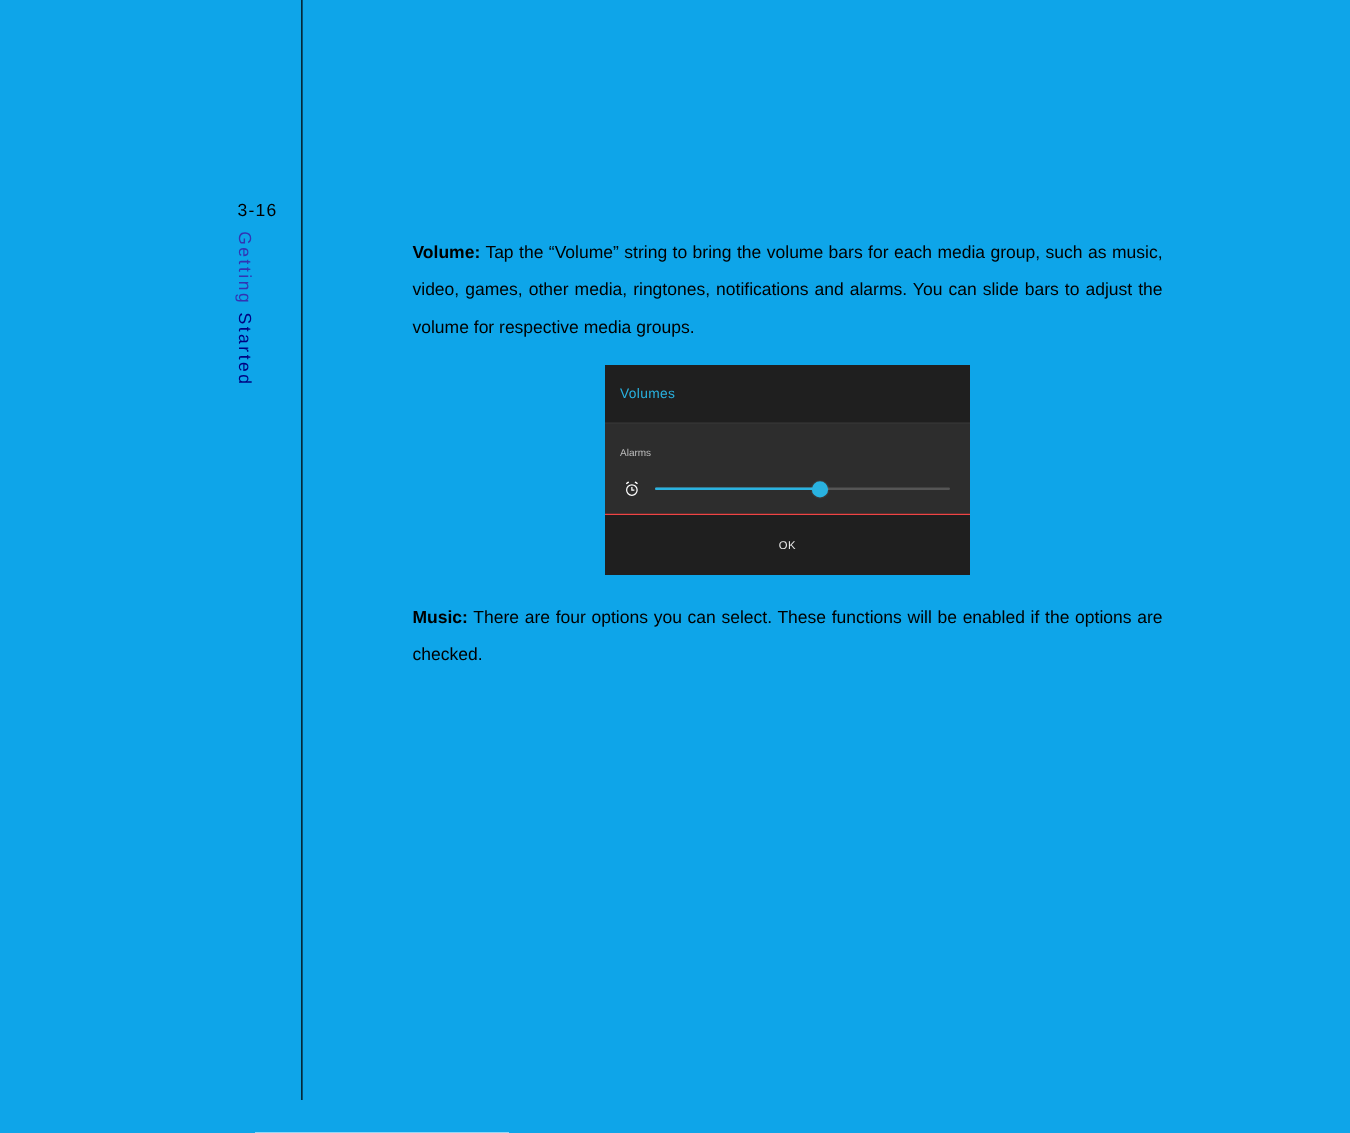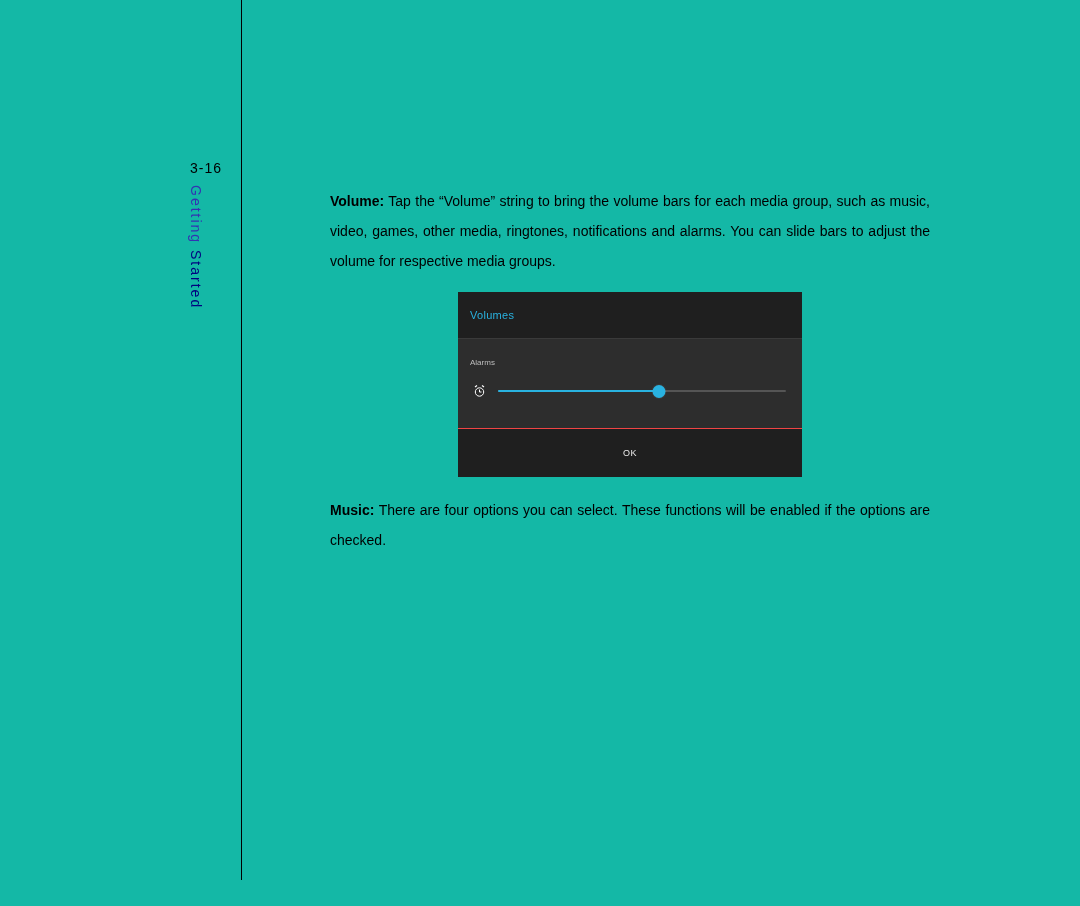--- a/index.html
+++ b/index.html
@@ -6,21 +6,21 @@
     margin: 0;
     padding: 0;
     background: #ffffff;
     font-family: Arial, Helvetica, sans-serif;
     color: #000;
   }
   .page {
     width: 1080px;
     height: 906px;
     position: relative;
-    background: #14b8a6;
+    background: #0ea5e9;
   }
   .vrule {
     position: absolute;
     left: 241px;
     top: 0;
     width: 1px;
     height: 880px;
     background: #000;
   }
   .pagenum {
@@ -51,21 +51,21 @@
     font-size: 14px;
     line-height: 30px;
     text-align: justify;
     color: #000;
   }
   .content p { margin: 0 0 6px 0; }
   .content b { font-weight: bold; }
 
   
   .shot {
-    width: 344px;
+    width: 292px;
     margin: 16px auto 18px auto;
     background: #2d2d2d;
     font-family: "Helvetica Neue", Arial, sans-serif;
   }
   .shot-title {
     background: #1f1f1f;
     color: #29b2e0;
     font-size: 11px;
     padding: 8px 12px 8px 12px;
     letter-spacing: 0.3px;
@@ -150,21 +150,21 @@
 
     <p>
       <b>Volume:</b><span> Tap the “Volume” string to bring the volume bars for each media group, such as music, video, games, other media, ringtones, notifications and alarms. You can slide bars to adjust the volume for respective media groups.</span>
     </p>
 
     <div class="shot">
       <div class="shot-title">Volumes</div>
 
 
 
-      <div class="sgroup" style="padding-bottom:29px;">
+      <div class="sgroup" style="padding-bottom:12px;">
         <div class="slabel">Alarms</div>
         <div class="srow">
           <div class="sicon">
             <svg width="13" height="12" viewBox="0 0 13 12">
               <circle cx="6.5" cy="7" r="4.2" stroke="#fff" stroke-width="1" fill="none"></circle>
               <path d="M6.5 4.5 V7 H8.5" stroke="#fff" stroke-width="1" fill="none"></path>
               <path d="M2 2 L4 0.5 M11 2 L9 0.5" stroke="#fff" stroke-width="1.2"></path>
             </svg>
           </div>
           <div class="strack">

